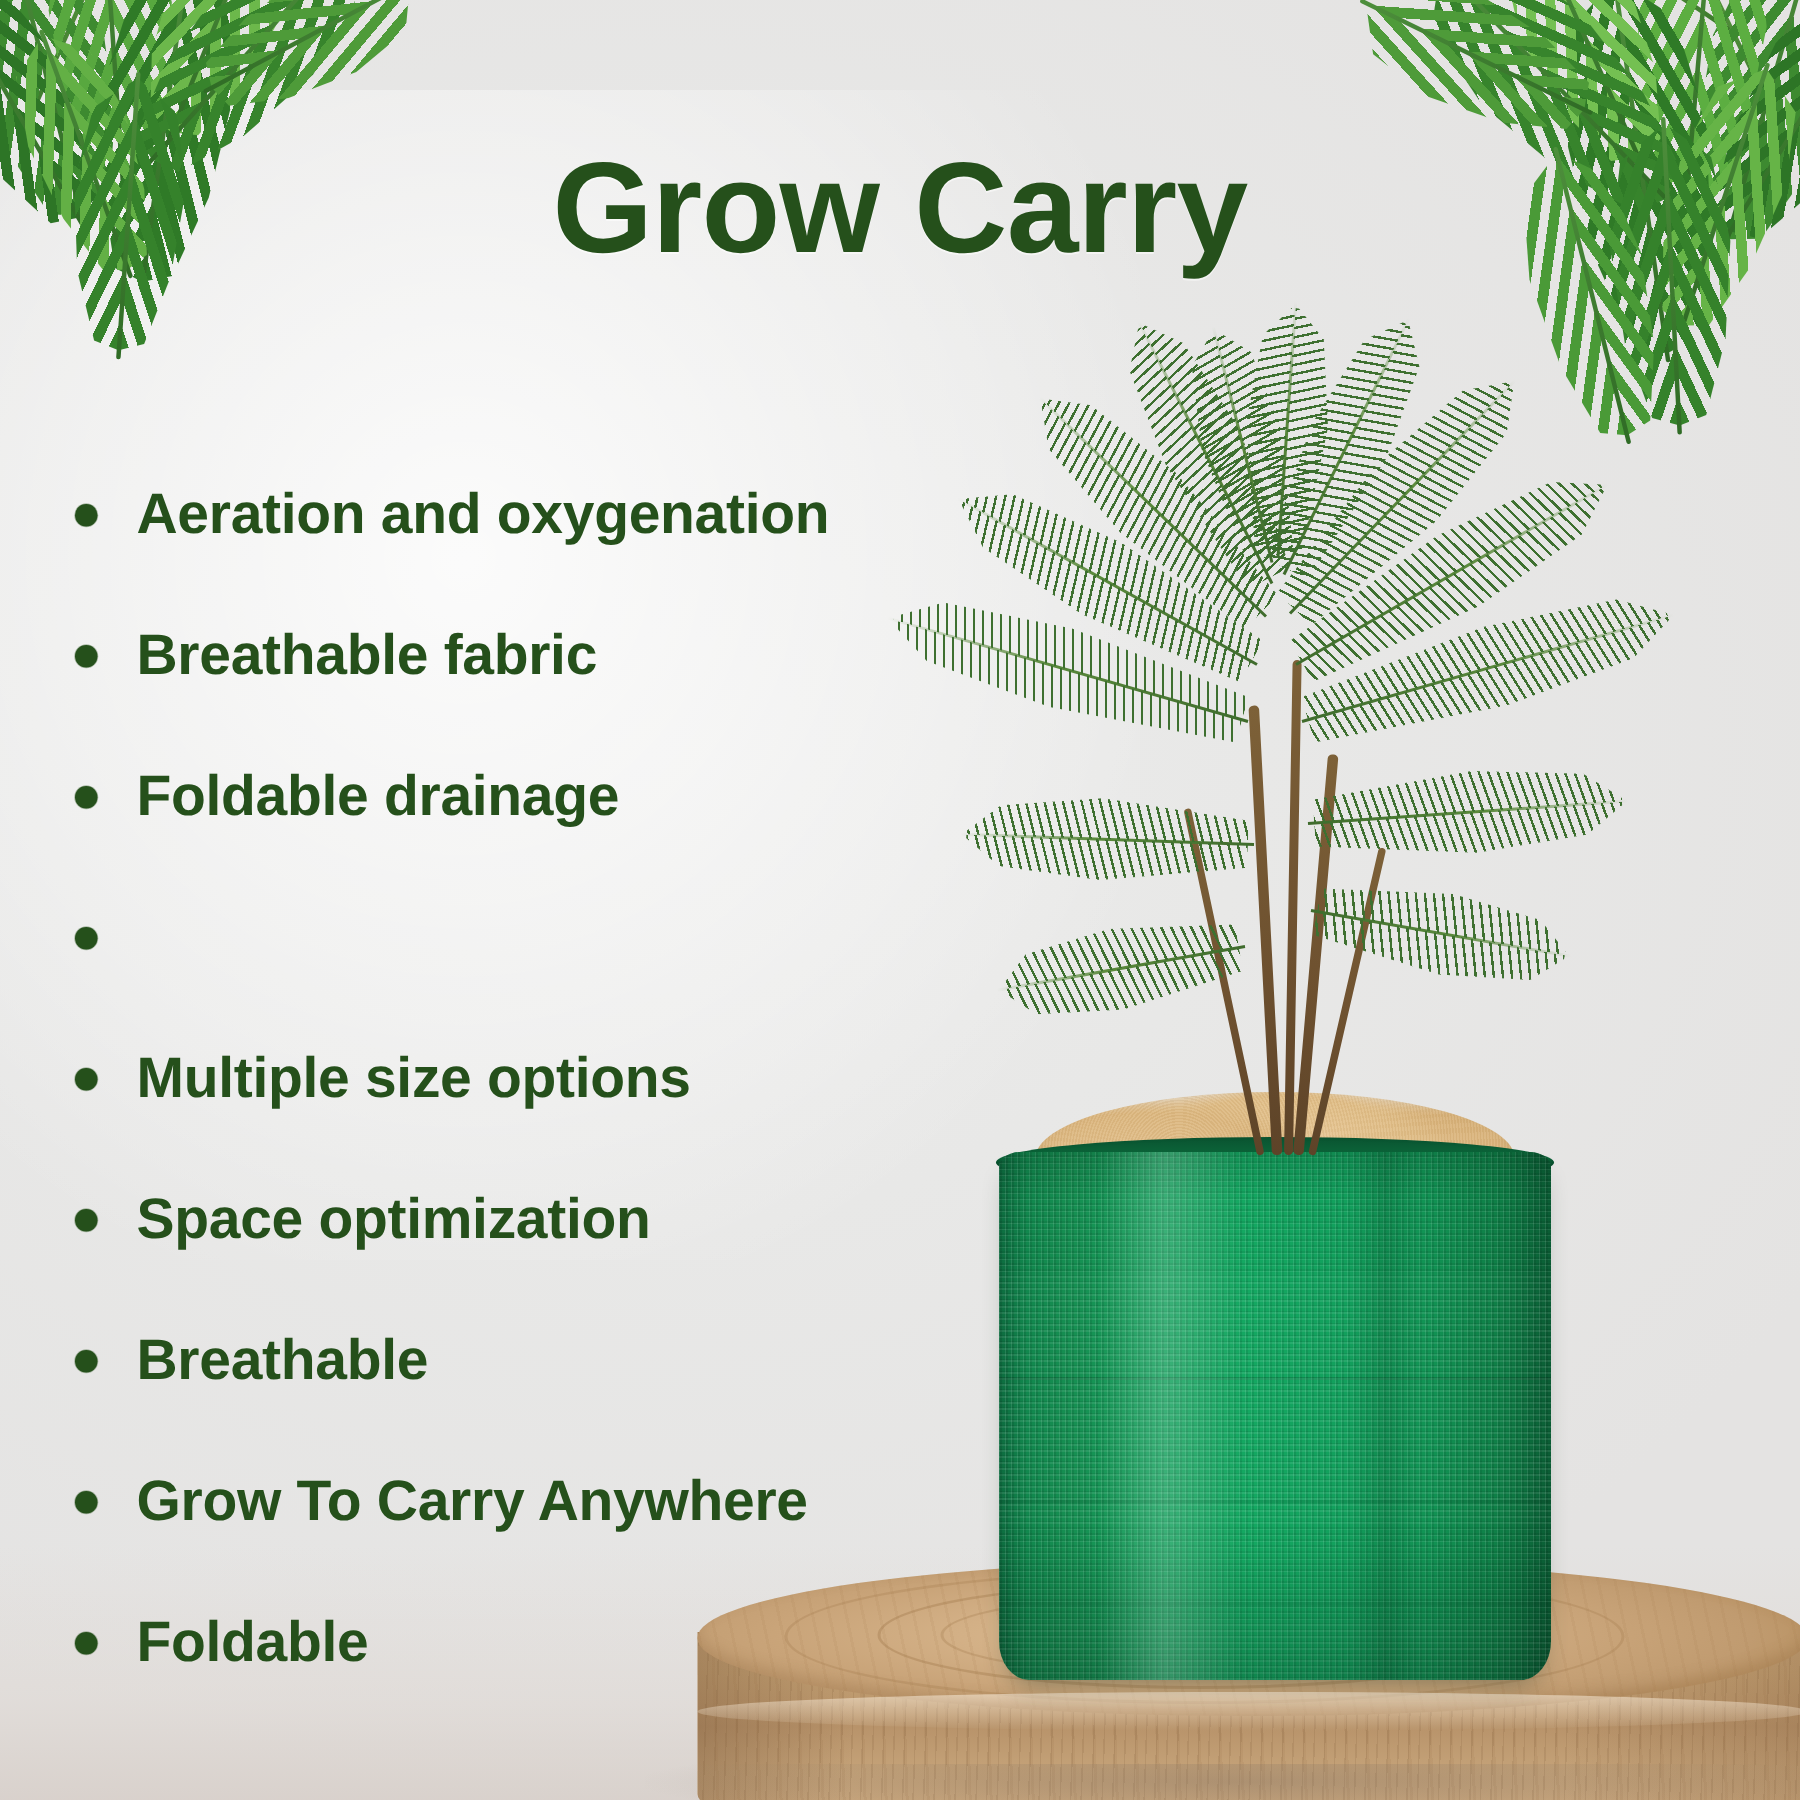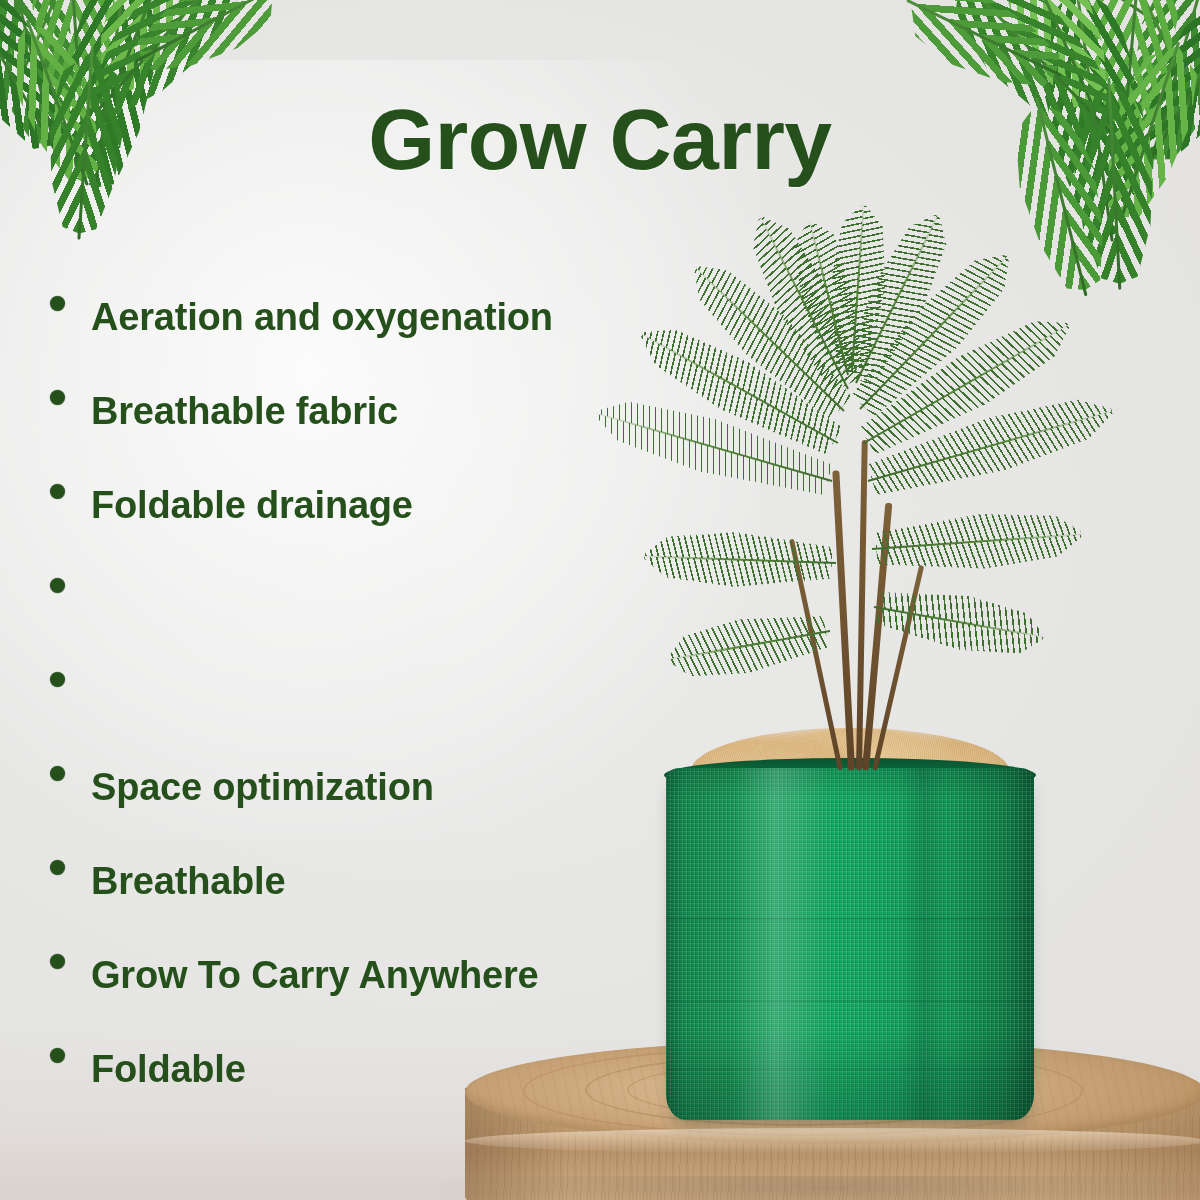--- a/index.html
+++ b/index.html
@@ -41,21 +41,21 @@
   }
 
   
   #features {
     position:absolute; left:38px; top:296px;
     width:660px;
     z-index:35;
     list-style:none;
   }
   .feature {
-    display:flex; 
+    display:flex; align-items:center;
     height:94px;
   }
   .bullet {
     width:15px; height:15px; border-radius:50%;
     background:#25501b;
     flex:0 0 auto;
     margin-left:12px; margin-right:26px;
     box-shadow:0 0 0 .5px rgba(37,80,27,.35);
   }
   .feature-label {
@@ -393,20 +393,21 @@
     </li>
     <li class="feature">
       <span class="bullet"></span>
       <span class="feature-label">Foldable drainage</span>
     </li>
     <li class="feature">
       <span class="bullet"></span>
     </li>
     <li class="feature">
       <span class="bullet"></span>
+      <span class="feature-label">Multiple size options</span>
     </li>
     <li class="feature">
       <span class="bullet"></span>
       <span class="feature-label">Space optimization</span>
     </li>
     <li class="feature">
       <span class="bullet"></span>
       <span class="feature-label">Breathable</span>
     </li>
     <li class="feature">

